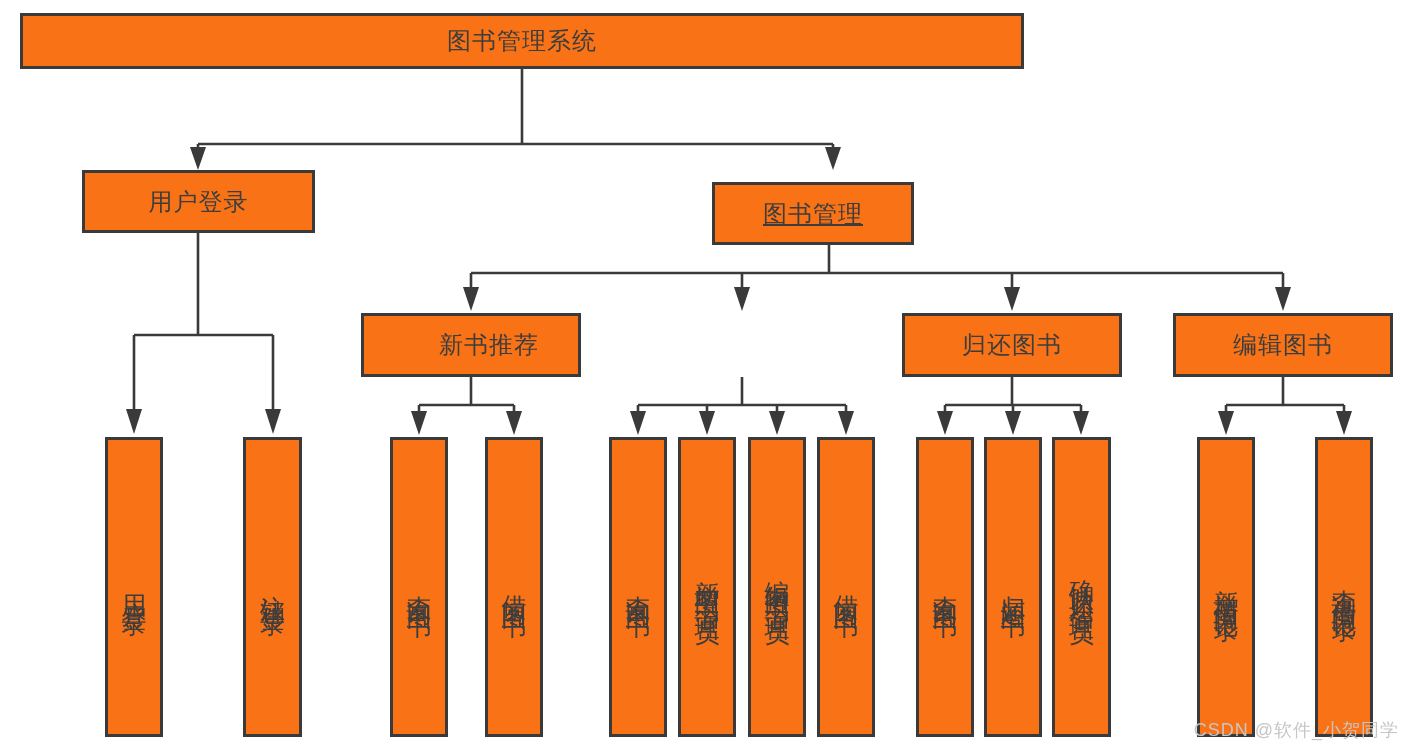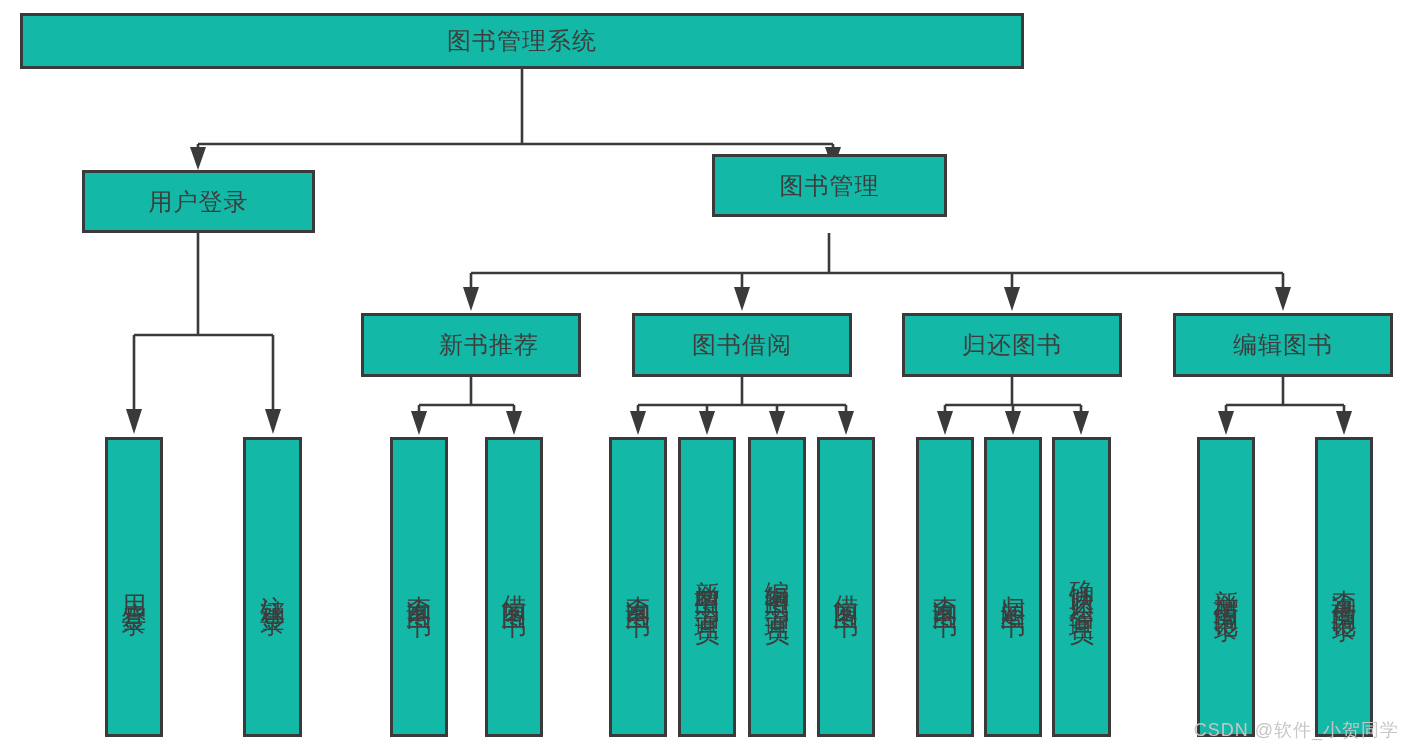--- a/index.html
+++ b/index.html
@@ -19,41 +19,41 @@
     position: absolute;
     left: 0;
     top: 0;
     width: 1405px;
     height: 747px;
     pointer-events: none;
   }
   .node {
     position: absolute;
     box-sizing: border-box;
-    background: #14b8a6;
+    background: #f97316;
     border: 3px solid #3a3a3a;
     display: flex;
     align-items: center;
     justify-content: center;
     color: #3d3d3d;
     font-size: 24px;
     letter-spacing: 1px;
     white-space: nowrap;
   }
   .leaf {
     writing-mode: vertical-lr;
     text-orientation: mixed;
     font-size: 25px;
     letter-spacing: 6px;
     line-height: 1;
   }
   
   .n-root   { left: 20px;   top: 13px;  width: 1004px; height: 56px; }
   .n-login  { left: 82px;   top: 170px; width: 233px;  height: 63px; }
-  .n-mgmt   { left: 712px;  top: 154px; width: 235px;  height: 63px; }
+  .n-mgmt   { left: 712px;  top: 182px; width: 202px;  height: 63px; text-decoration: underline; }
   .n-g0     { left: 361px;  top: 313px; width: 220px;  height: 64px; padding-left: 36px; }
   .n-g1     { left: 632px;  top: 313px; width: 220px;  height: 64px; }
   .n-g2     { left: 902px;  top: 313px; width: 220px;  height: 64px; }
   .n-g3     { left: 1173px; top: 313px; width: 220px;  height: 64px; }
   
   .n-login-l0 { left: 105px;  top: 437px; width: 58px; height: 300px; }
   .n-login-l1 { left: 243px;  top: 437px; width: 59px; height: 300px; }
   .n-g0-l0    { left: 390px;  top: 437px; width: 58px; height: 300px; }
   .n-g0-l1    { left: 485px;  top: 437px; width: 58px; height: 300px; }
   .n-g1-l0    { left: 609px;  top: 437px; width: 58px; height: 300px; }
@@ -129,21 +129,20 @@
 
   <div class="node n-root">图书管理系统</div>
 
   <div class="node n-login">用户登录</div>
   <div class="node n-mgmt">图书管理</div>
 
   <div class="node leaf n-login-l0">用户登录</div>
   <div class="node leaf n-login-l1">注销登录</div>
 
   <div class="node n-g0">新书推荐</div>
-  <div class="node n-g1">图书借阅</div>
   <div class="node n-g2">归还图书</div>
   <div class="node n-g3">编辑图书</div>
 
   <div class="node leaf n-g0-l0">查询图书</div>
   <div class="node leaf n-g0-l1">借阅图书</div>
 
   <div class="node leaf n-g1-l0">查询图书</div>
   <div class="node leaf n-g1-l1">新增图书（管理员）</div>
   <div class="node leaf n-g1-l2">编辑图书（管理员）</div>
   <div class="node leaf n-g1-l3">借阅图书</div>

